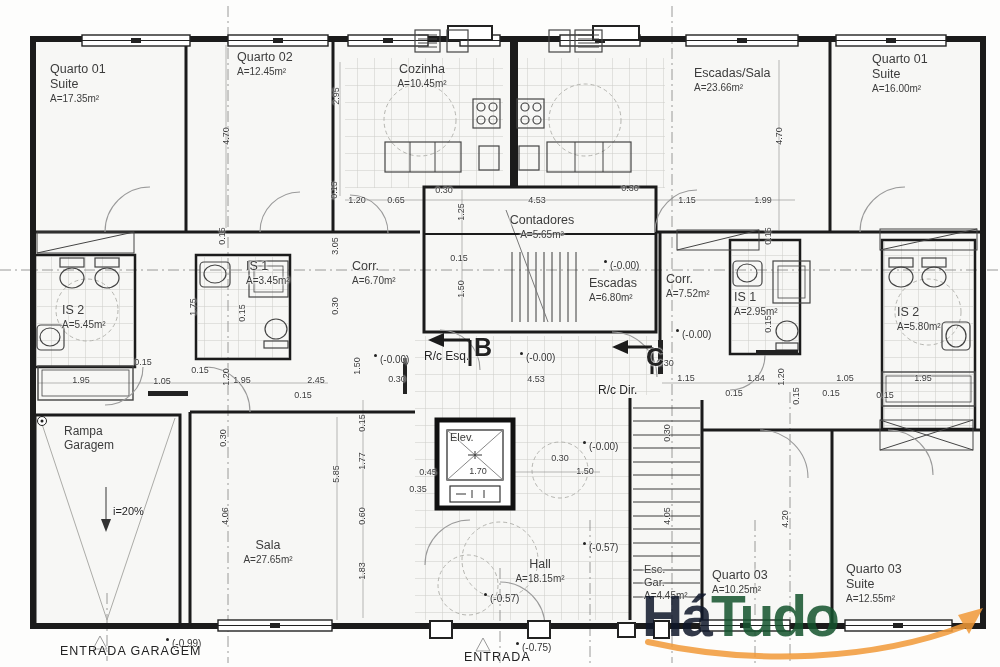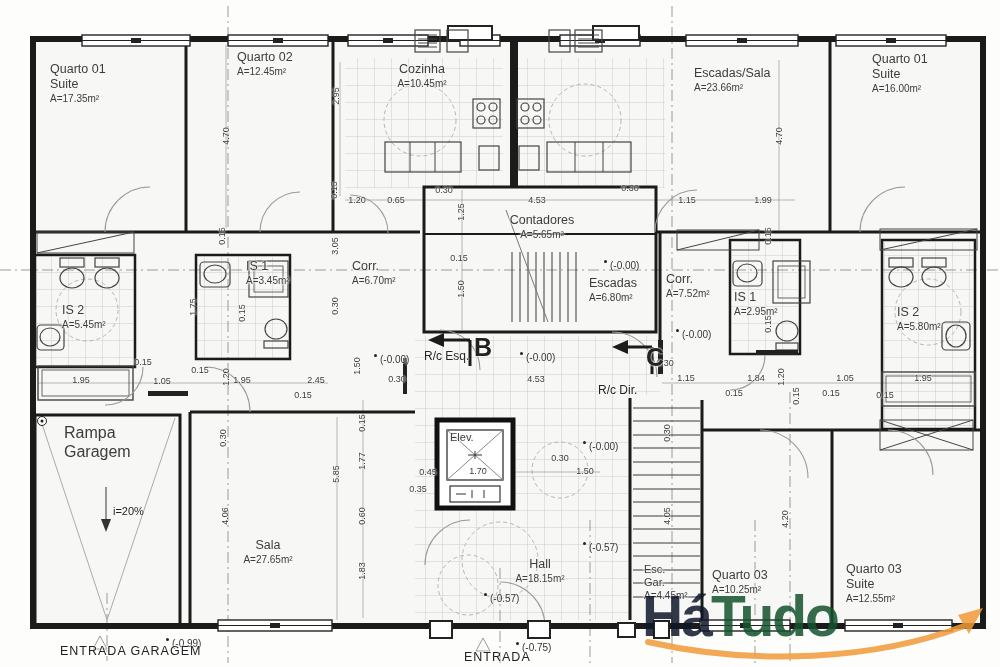--- a/index.html
+++ b/index.html
@@ -280,21 +280,21 @@
       <div class="room" style="left: 872px; top: 52px;"><div class="rname">Quarto 01
 Suite</div><div class="rarea">A=16.00m²</div></div>
       <div class="room" style="left: 62px; top: 303px;"><div class="rname">IS 2</div><div class="rarea">A=5.45m²</div></div>
       <div class="room" style="left: 246px; top: 259px;"><div class="rname">IS 1</div><div class="rarea">A=3.45m²</div></div>
       <div class="room" style="left: 352px; top: 259px;"><div class="rname">Corr.</div><div class="rarea">A=6.70m²</div></div>
       <div class="room ctr" style="left: 542px; top: 213px;"><div class="rname">Contadores</div><div class="rarea">A=5.65m²</div></div>
       <div class="room" style="left: 589px; top: 276px;"><div class="rname">Escadas</div><div class="rarea">A=6.80m²</div></div>
       <div class="room" style="left: 666px; top: 272px;"><div class="rname">Corr.</div><div class="rarea">A=7.52m²</div></div>
       <div class="room" style="left: 734px; top: 290px;"><div class="rname">IS 1</div><div class="rarea">A=2.95m²</div></div>
       <div class="room" style="left: 897px; top: 305px;"><div class="rname">IS 2</div><div class="rarea">A=5.80m²</div></div>
-      <div class="room" style="left: 64px; top: 424px; font-size: 16px;"><div class="rname">Rampa
+      <div class="room" style="left: 64px; top: 424px; font-size: 12px;"><div class="rname">Rampa
 Garagem</div></div>
       <div class="room ctr" style="left: 268px; top: 538px;"><div class="rname">Sala</div><div class="rarea">A=27.65m²</div></div>
       <div class="room" style="left: 450px; top: 431px; font-size: 11px;"><div class="rname">Elev.</div></div>
       <div class="room ctr" style="left: 540px; top: 557px;"><div class="rname">Hall</div><div class="rarea">A=18.15m²</div></div>
       <div class="room" style="left: 644px; top: 563px; font-size: 11px;"><div class="rname">Esc.
 Gar.</div><div class="rarea">A=4.45m²</div></div>
       <div class="room" style="left: 712px; top: 568px;"><div class="rname">Quarto 03</div><div class="rarea">A=10.25m²</div></div>
       <div class="room" style="left: 846px; top: 562px;"><div class="rname">Quarto 03
 Suite</div><div class="rarea">A=12.55m²</div></div>
       <div class="dim v" style="left: 336px; top: 96px;">2.95</div>

